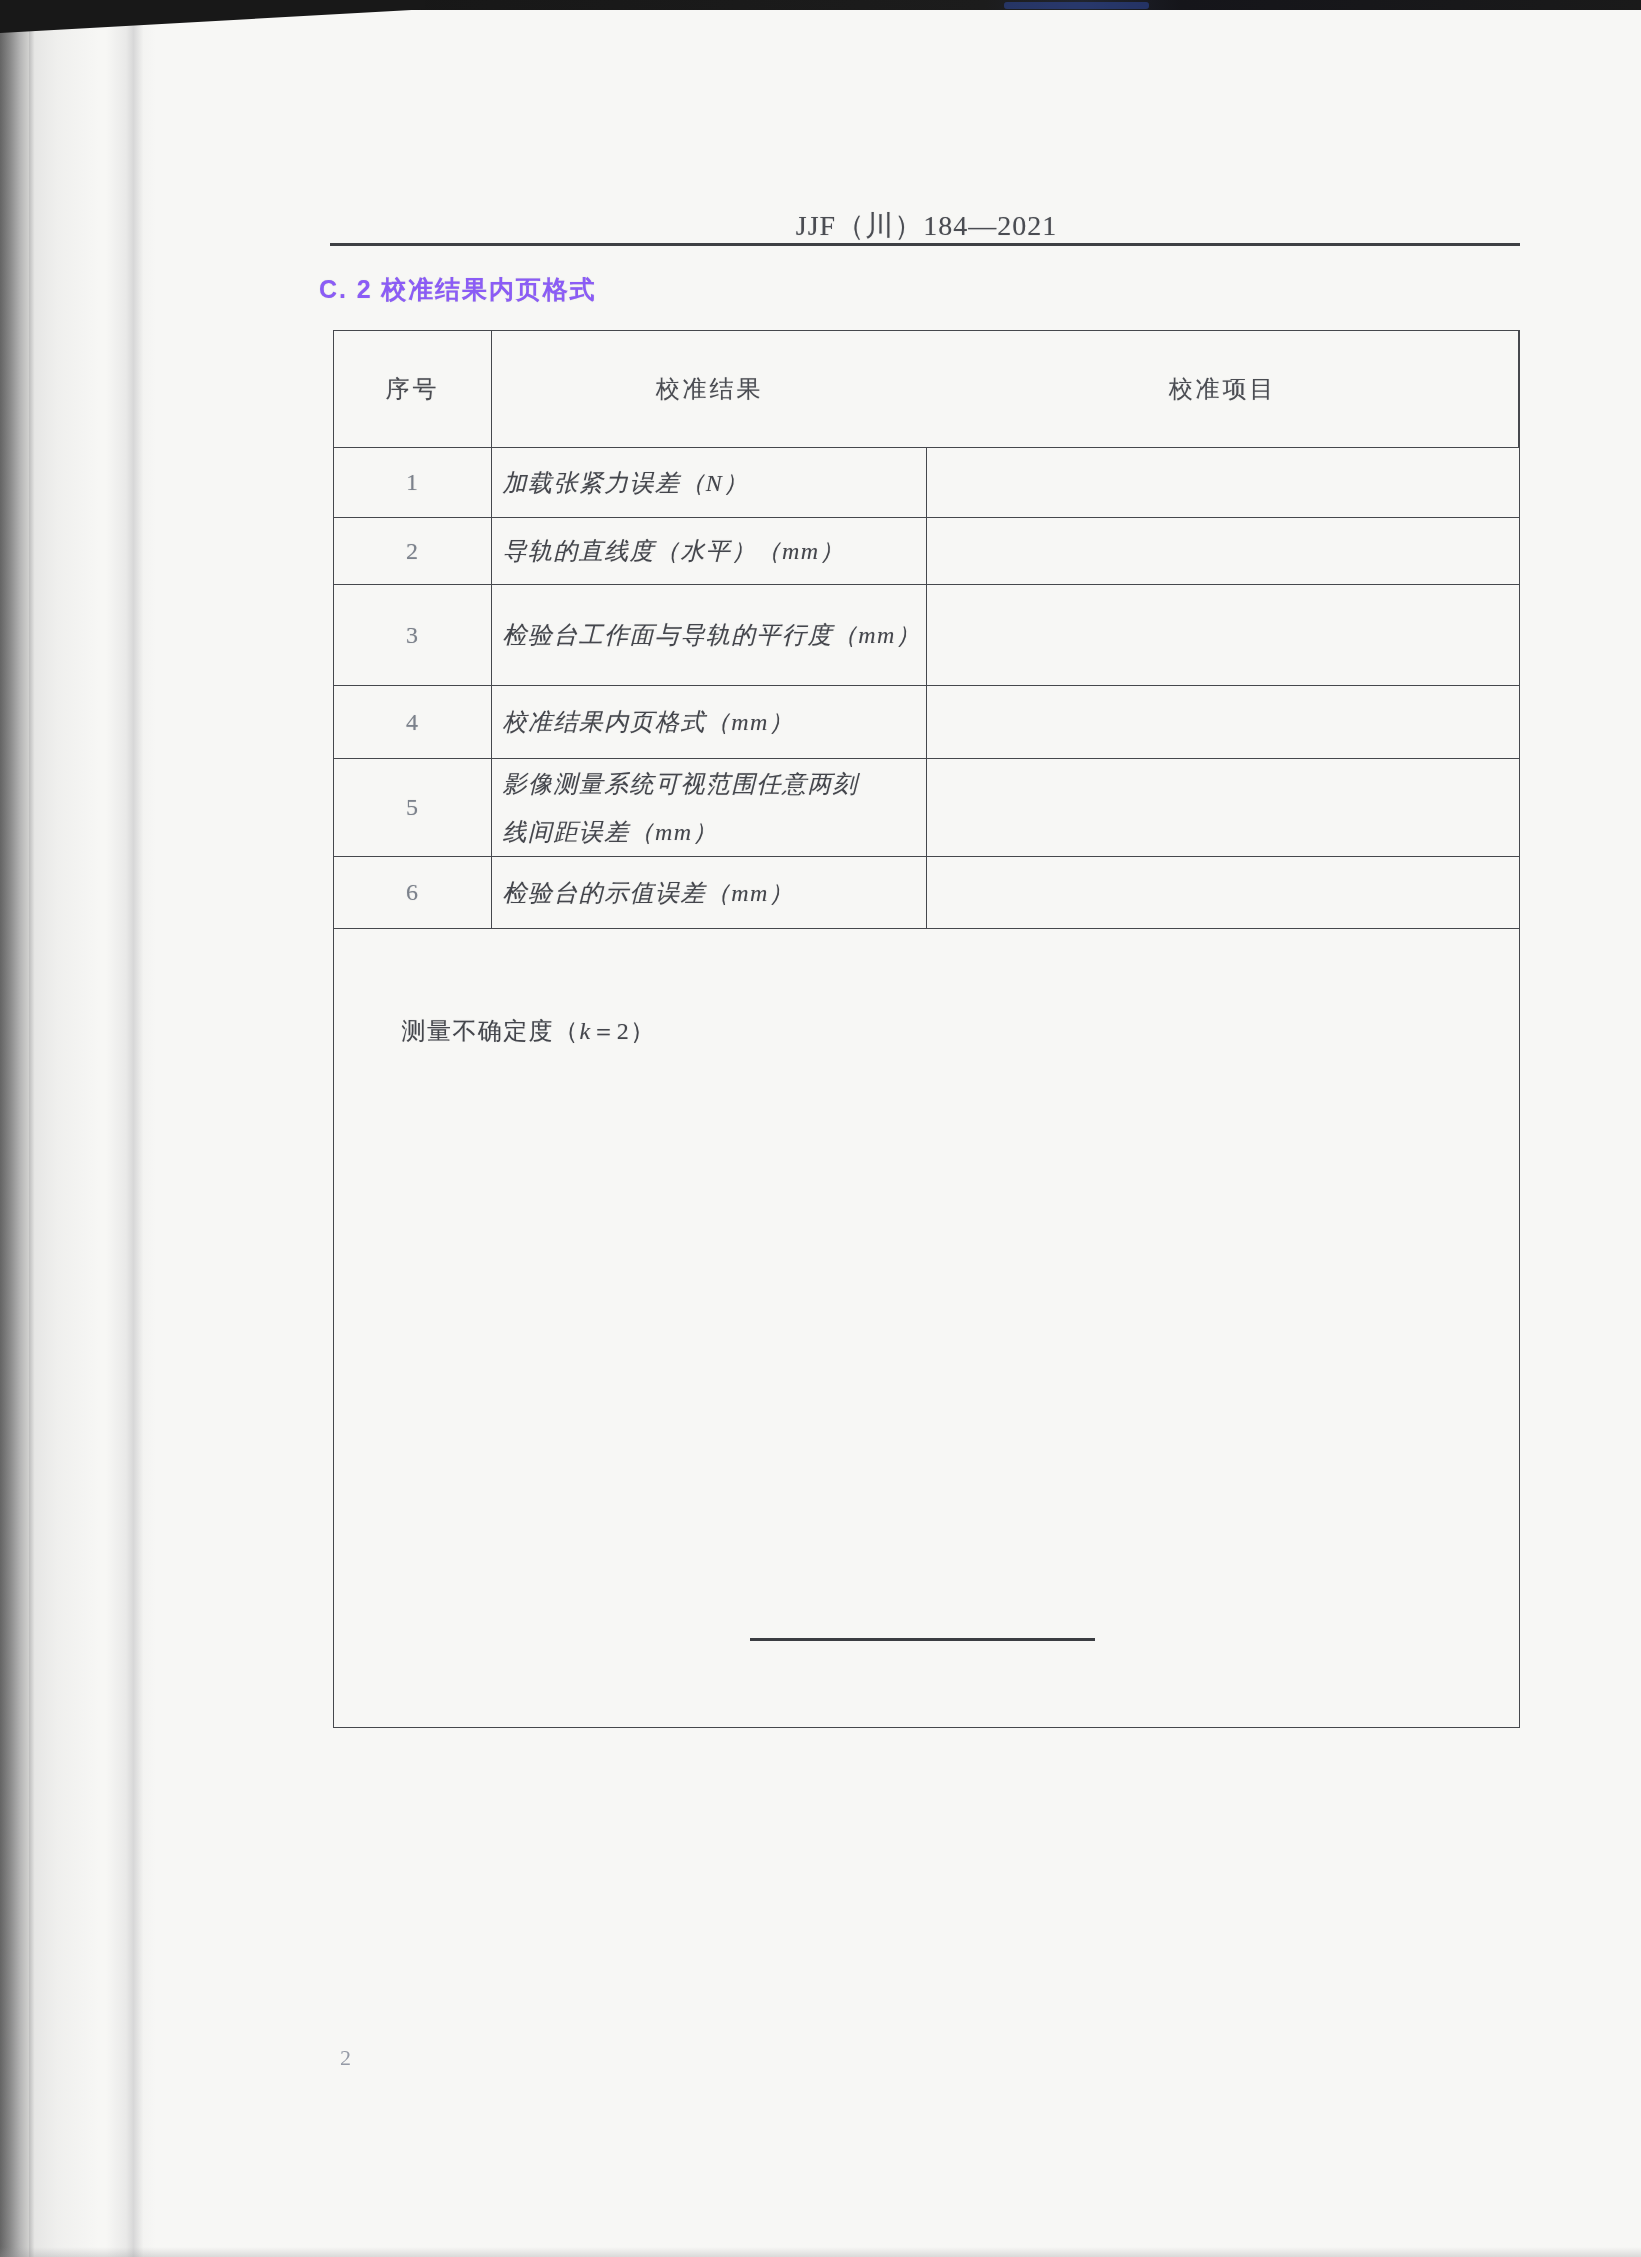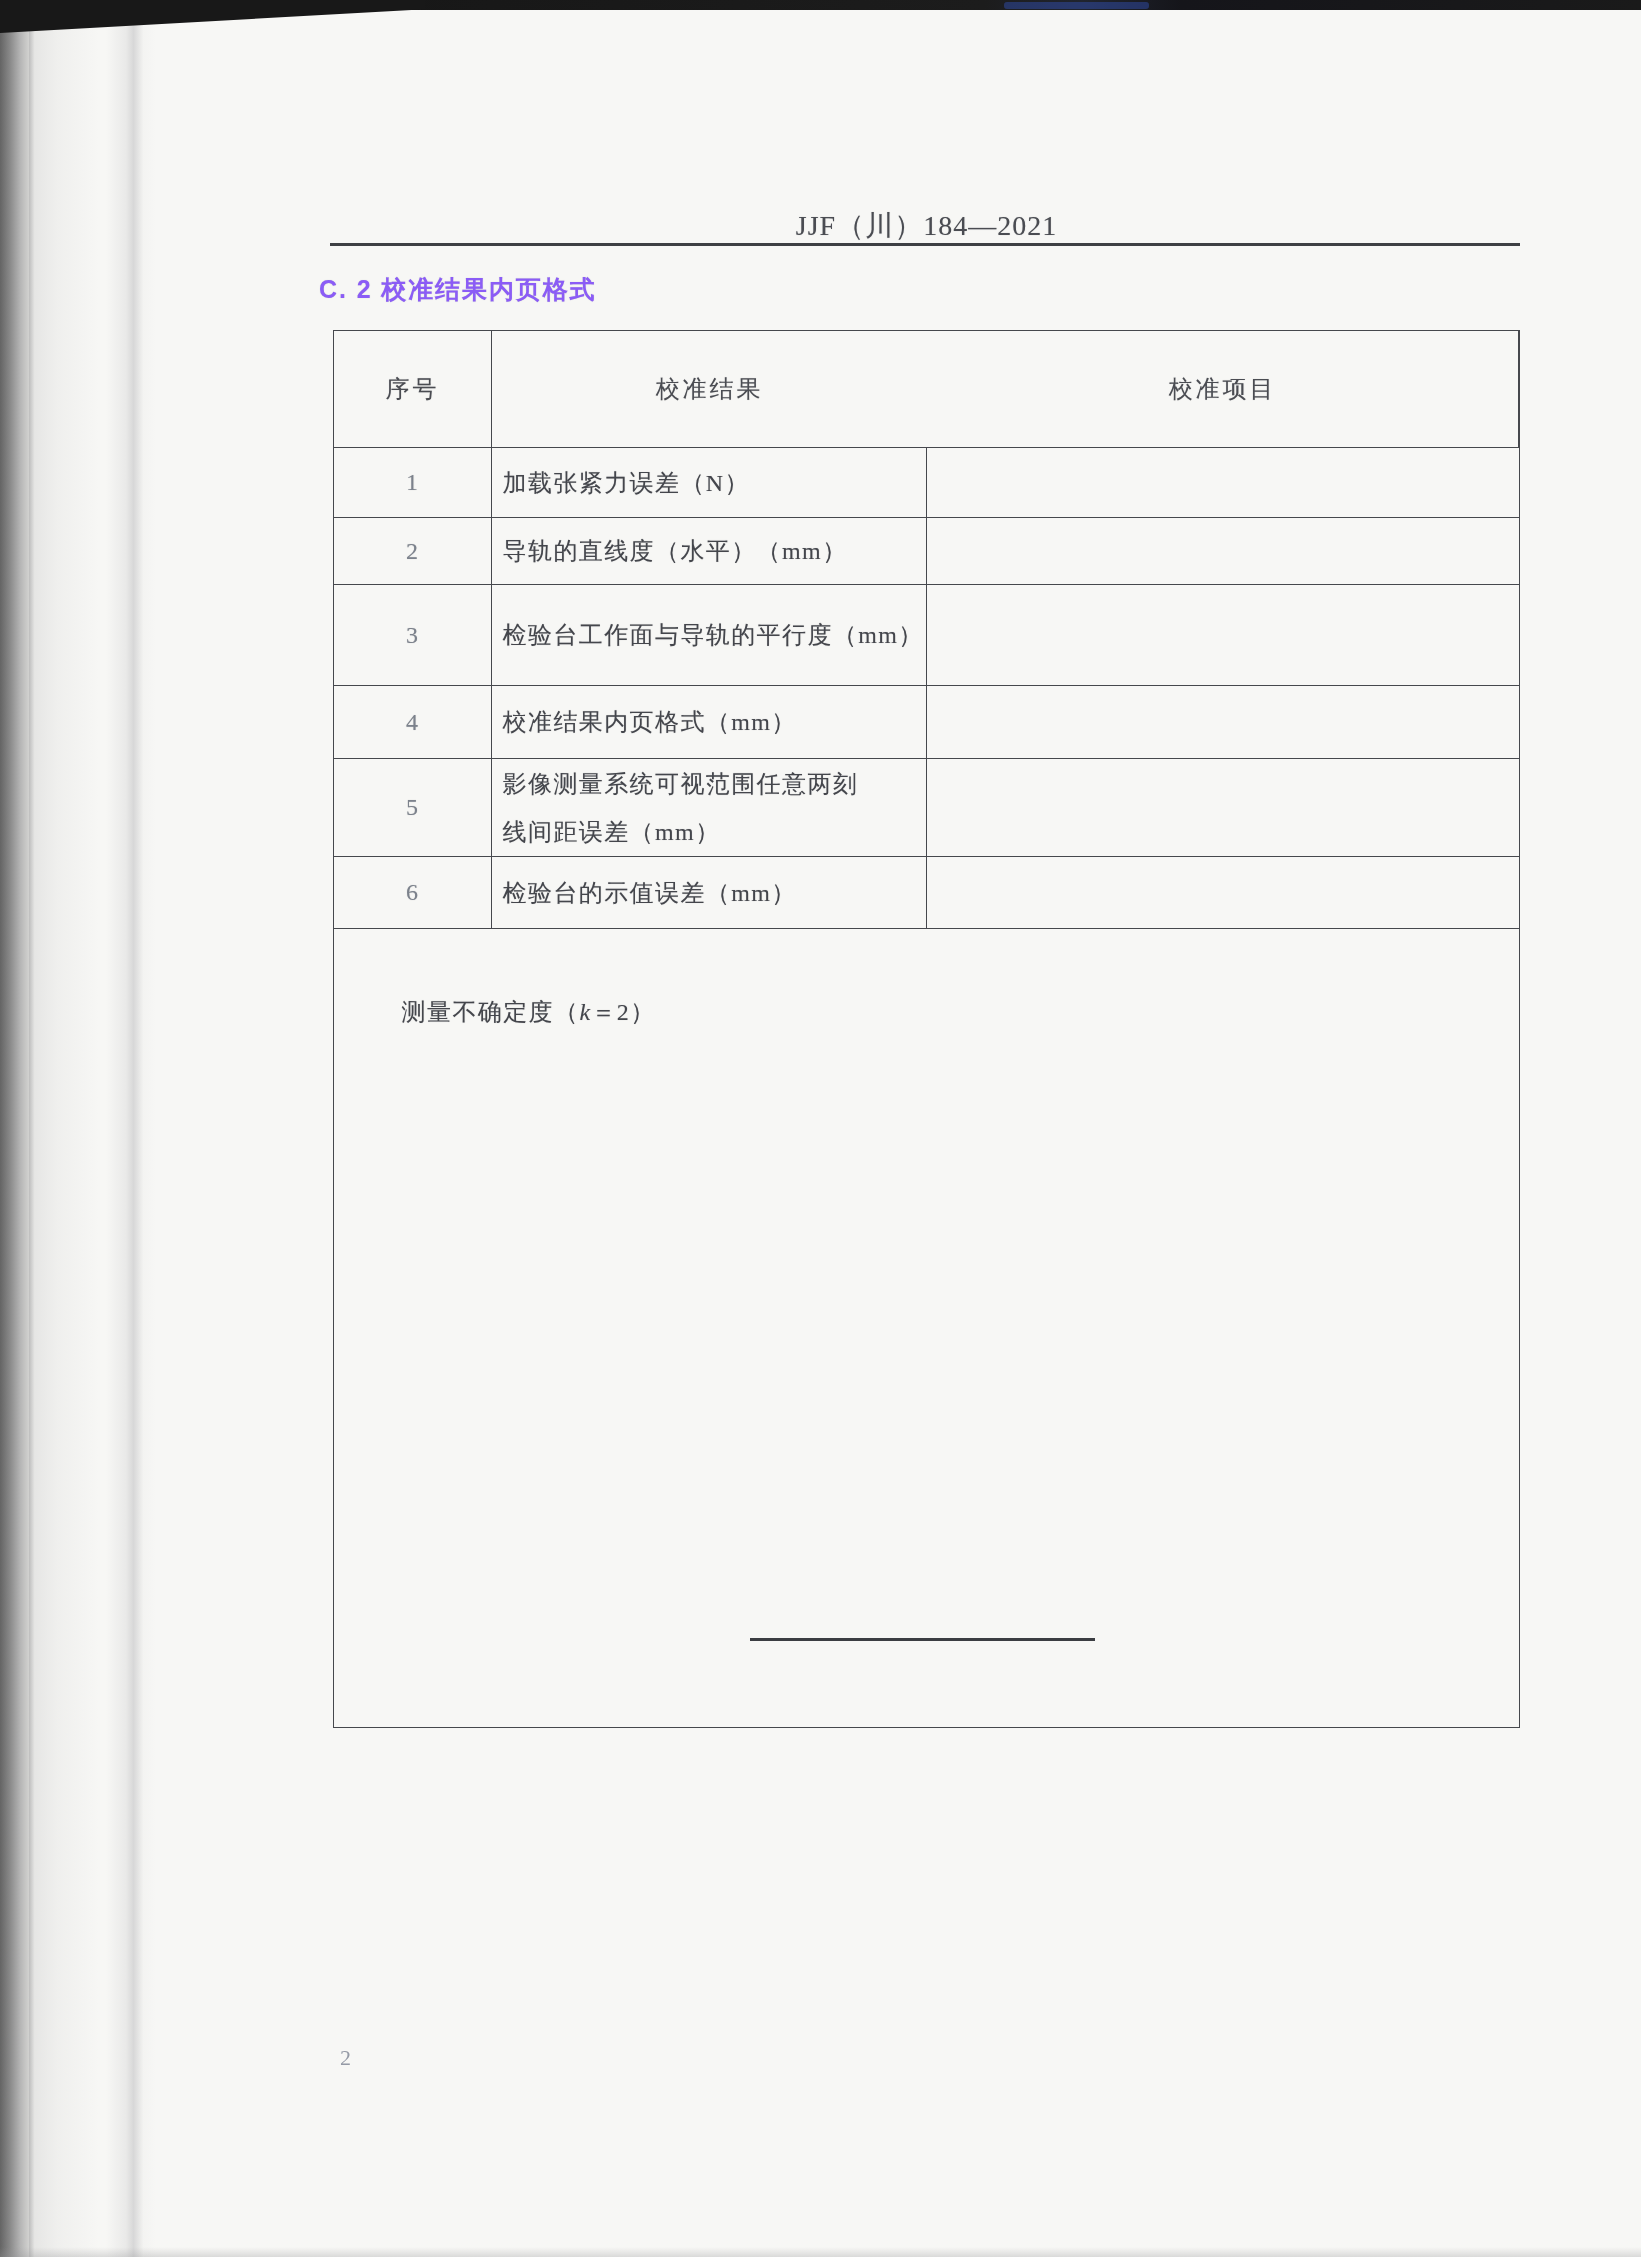--- a/index.html
+++ b/index.html
@@ -75,31 +75,31 @@
   }
   .cell {
     box-sizing: border-box;
     border-right: 1.9px solid #46484d;
     border-bottom: 1.9px solid #46484d;
     display: flex; align-items: center;
   }
   .cell.last-col { border-right: none; }
   .cell.head { justify-content: center; letter-spacing: 2.9px; color: #4a4c52; }
   .cell.idx { justify-content: center; color: #7c828c; letter-spacing: 1px; }
-  .cell.item { padding-left: 10.6px; padding-right: 7px; white-space: nowrap; letter-spacing: 1.4px; }
+  .cell.item { padding-left: 10.6px; padding-right: 7px; white-space: nowrap; letter-spacing: 1.4px; font-style: italic; }
   .cell.item.wrap { white-space: normal; }
   .item-inner-wrap { display: inline-block; width: 369px; line-height: 2.0; }
   .notes-cell {
     grid-column: 1 / -1;
     box-sizing: border-box;
     padding: 7.7px 11.6px;
     display: block;
   }
   .notes-label { letter-spacing: 1.9px; line-height: 1.5; }
-  .uncertainty { margin-top: 59px; margin-left: 56px; letter-spacing: 1.4px; }
+  .uncertainty { margin-top: 78px; margin-left: 56px; letter-spacing: 1.4px; }
   .uncertainty .k-symbol { font-style: italic; font-family: "Liberation Serif", serif; }
   .closing-rule {
     position: absolute; left: 750px; top: 1638px; width: 345px; height: 2.9px;
     background: #3b3d42;
   }
   .page-number {
     position: absolute; left: 340px; top: 2045px;
     font-size: 22px; letter-spacing: 1.9px;
     color: #959aa6;
   }

